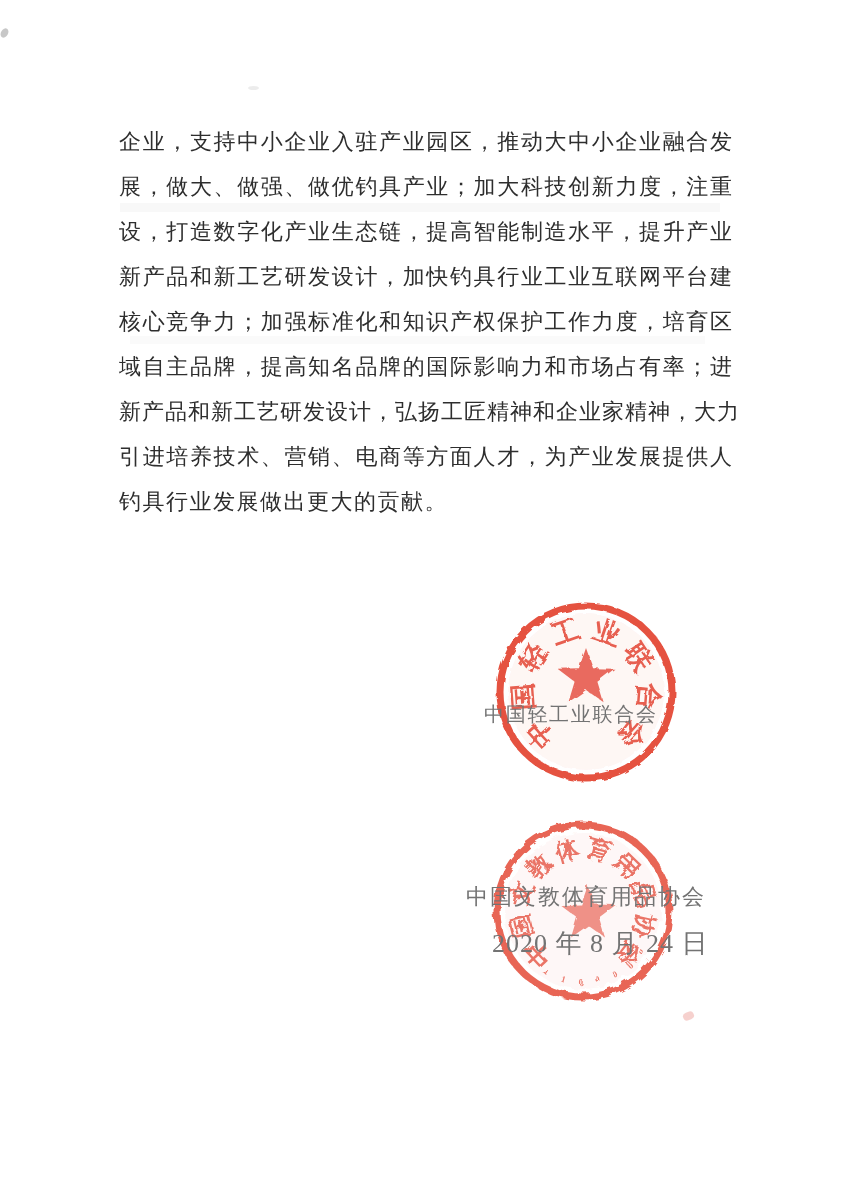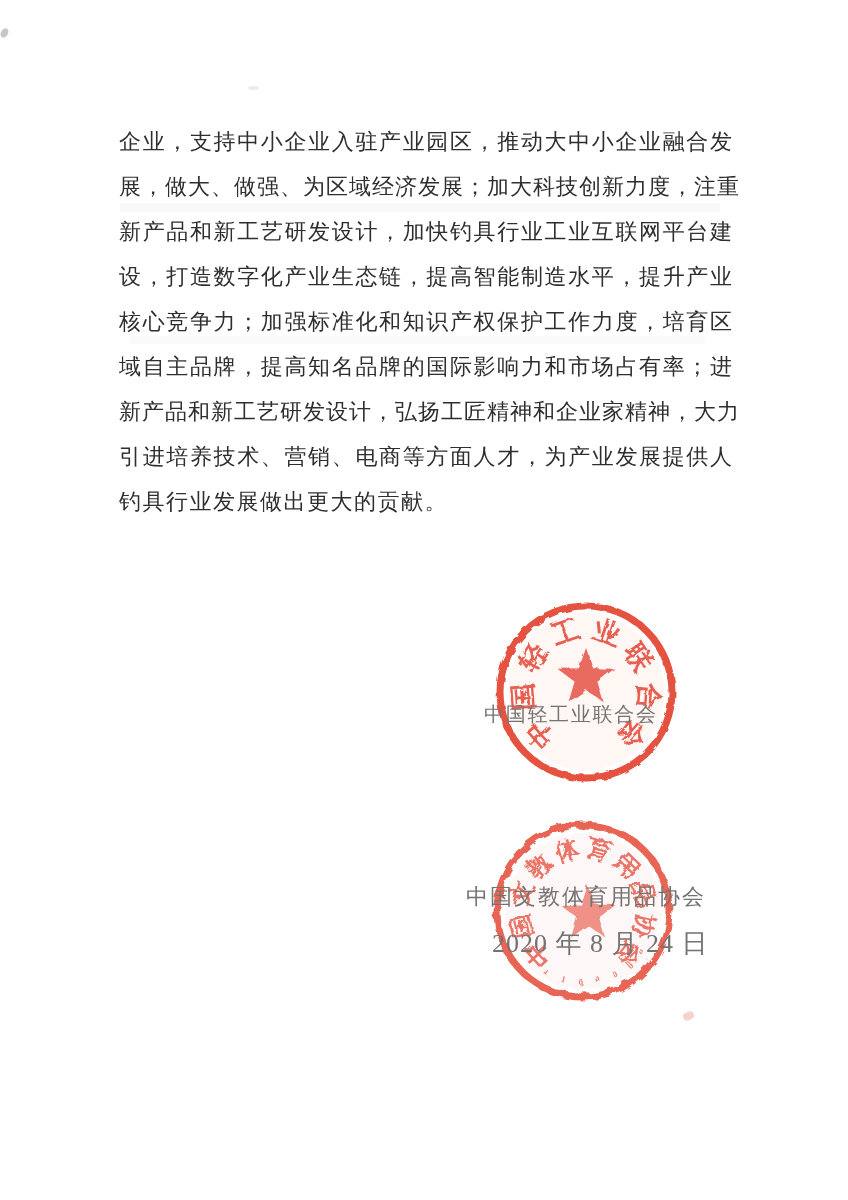--- a/index.html
+++ b/index.html
@@ -57,23 +57,23 @@
   .band1 { left: 120px; top: 203px; width: 600px; height: 9px; background: #777; opacity: .05; }
   .band2 { left: 130px; top: 336px; width: 575px; height: 8px; background: #777; opacity: .04; }
 </style>
 </head>
 <body>
 
 <div class="page">
 
   <div class="doc-body">
     <div class="doc-line">企业，支持中小企业入驻产业园区，推动大中小企业融合发</div>
-    <div class="doc-line">展，做大、做强、为区域经济发展；加大科技创新力度，注重</div>
+    <div class="doc-line">展，做大、做强、做优钓具产业；加大科技创新力度，注重</div>
+    <div class="doc-line">设，打造数字化产业生态链，提高智能制造水平，提升产业</div>
     <div class="doc-line">新产品和新工艺研发设计，加快钓具行业工业互联网平台建</div>
-    <div class="doc-line">设，打造数字化产业生态链，提高智能制造水平，提升产业</div>
     <div class="doc-line">核心竞争力；加强标准化和知识产权保护工作力度，培育区</div>
     <div class="doc-line">域自主品牌，提高知名品牌的国际影响力和市场占有率；进</div>
     <div class="doc-line">新产品和新工艺研发设计，弘扬工匠精神和企业家精神，大力</div>
     <div class="doc-line">引进培养技术、营销、电商等方面人才，为产业发展提供人</div>
     <div class="doc-line last">钓具行业发展做出更大的贡献。</div>
   </div>
 
   <svg class="seal seal1" viewBox="0 0 200 200">
     <defs>
       <filter id="roughA" x="-20%" y="-20%" width="140%" height="140%">

